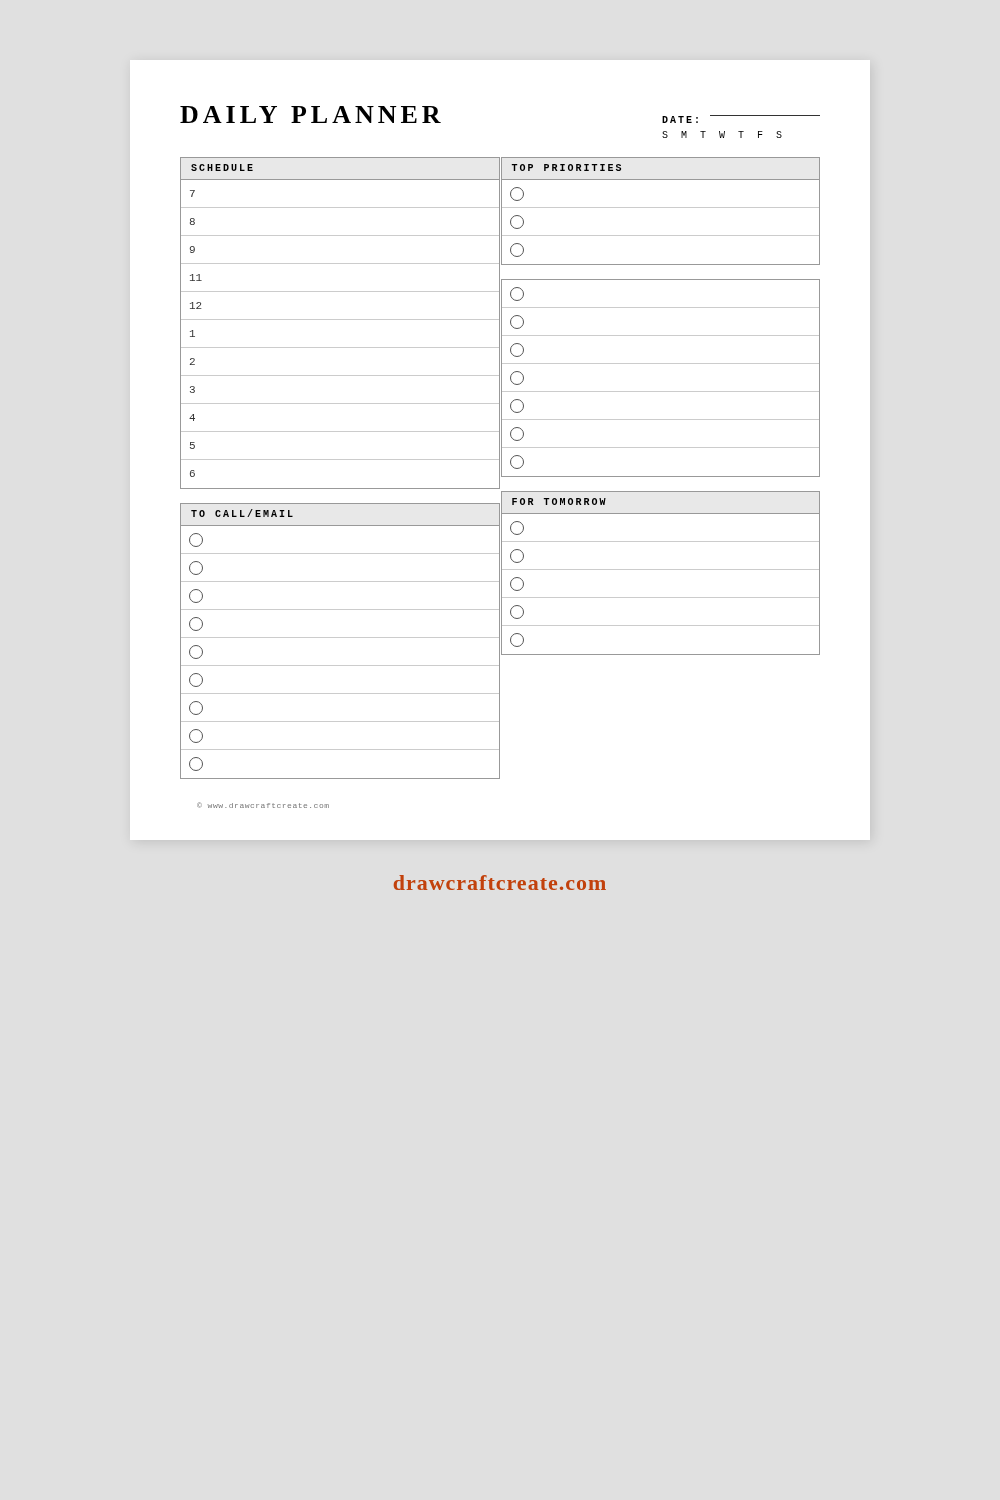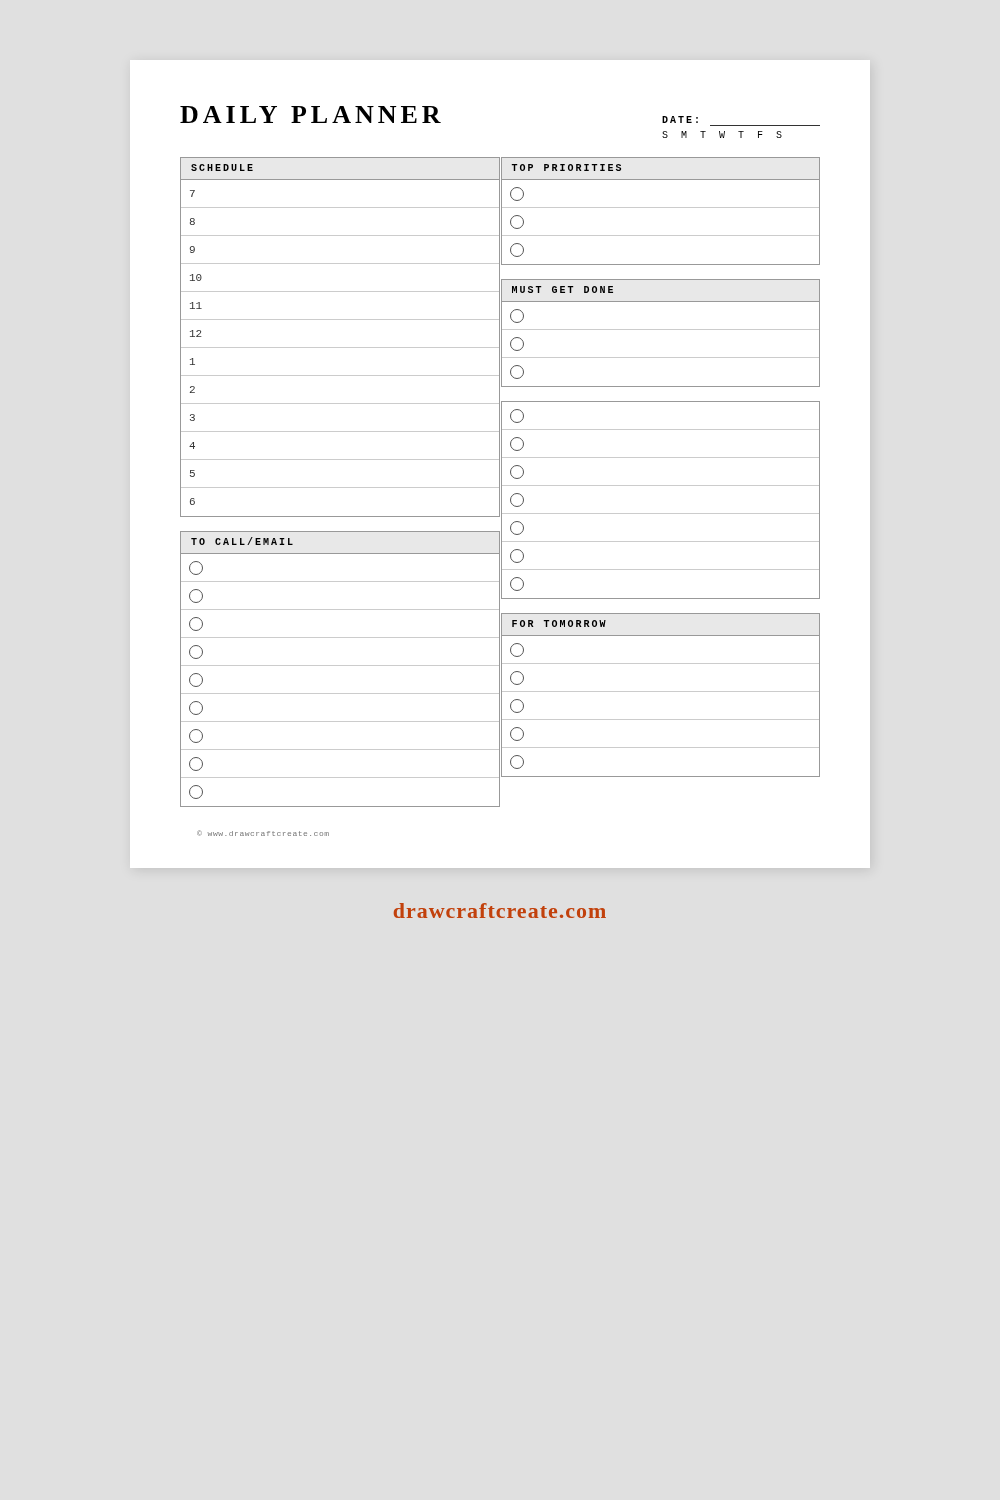--- a/index.html
+++ b/index.html
@@ -34,21 +34,21 @@
       display: flex;
       flex-direction: column;
       align-items: flex-start;
       margin-left: auto;
     }
     .date-label {
       font-size: 10px;
       letter-spacing: 2px;
       font-weight: 700;
       display: flex;
-      align-items: flex-end;
+      align-items: flex-start;
       gap: 4px;
     }
     .date-line {
       display: inline-block;
       width: 110px;
       border-bottom: 1px solid #333;
       margin-left: 4px;
     }
     .days-row {
       display: flex;
@@ -160,23 +160,20 @@
         <div class="section-row">
           <span class="time-label">7</span>
         </div>
         <div class="section-row">
           <span class="time-label">8</span>
         </div>
         <div class="section-row">
           <span class="time-label">9</span>
         </div>
         <div class="section-row">
-          <span class="time-label">10</span>
-        </div>
-        <div class="section-row">
           <span class="time-label">11</span>
         </div>
         <div class="section-row">
           <span class="time-label">12</span>
         </div>
         <div class="section-row">
           <span class="time-label">1</span>
         </div>
         <div class="section-row">
           <span class="time-label">2</span>
@@ -236,32 +233,20 @@
             <span class="circle"></span>
           </div>
         <div class="section-row">
             <span class="circle"></span>
           </div>
         <div class="section-row">
             <span class="circle"></span>
           </div>
       </div>
 
-      <div class="section">
-        <div class="section-header">MUST GET DONE</div>
-        <div class="section-row">
-            <span class="circle"></span>
-          </div>
-        <div class="section-row">
-            <span class="circle"></span>
-          </div>
-        <div class="section-row">
-            <span class="circle"></span>
-          </div>
-      </div>
 
       <div class="section">
         <div class="section-row">
             <span class="circle"></span>
           </div>
         <div class="section-row">
             <span class="circle"></span>
           </div>
         <div class="section-row">
             <span class="circle"></span>

